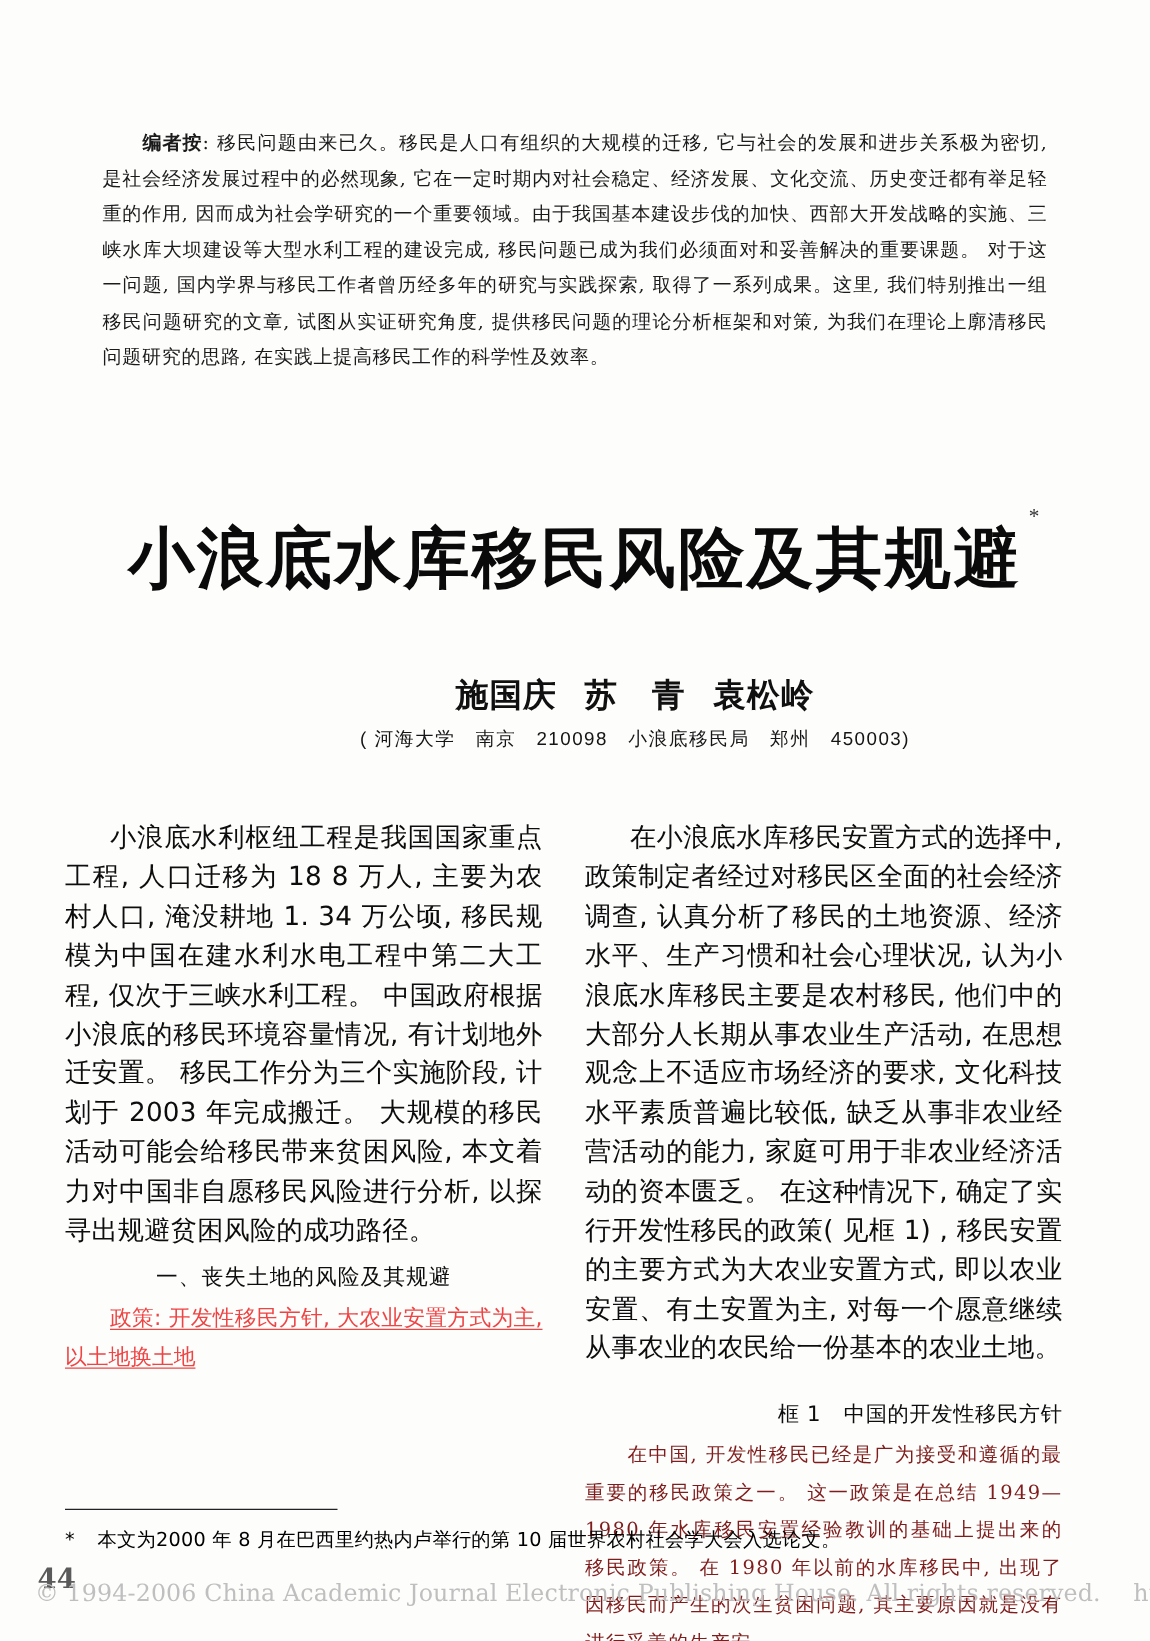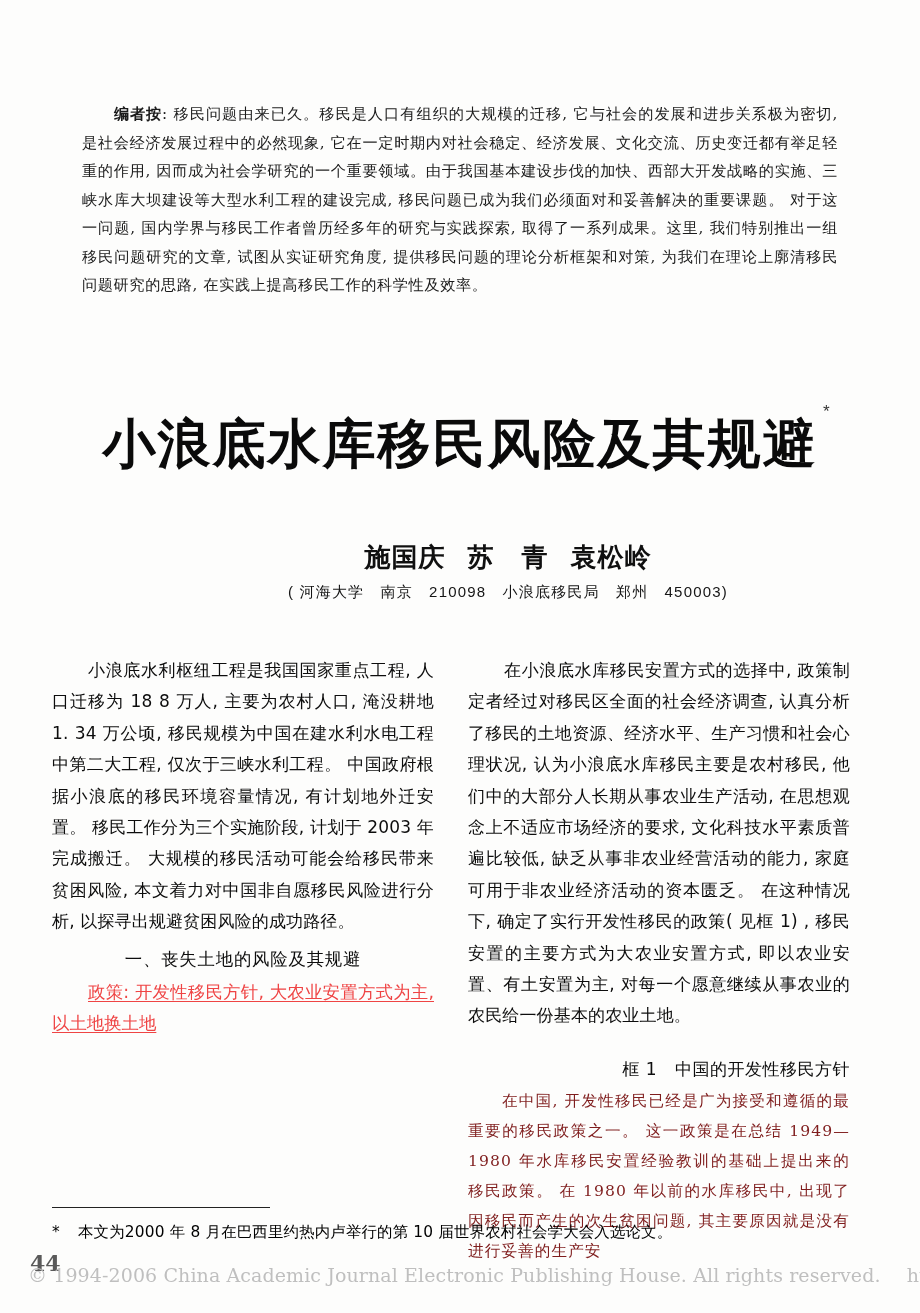--- a/index.html
+++ b/index.html
@@ -46,21 +46,21 @@
     text-align: center;
   }
   .article-title {
     display: inline-block;
     font-size: 53px;
     line-height: 64px;
     font-weight: bold;
     letter-spacing: 2px;
     color: #0a0a0a;
     position: relative;
-    font-family: Liberation Mono, monospace;
+    font-family: Liberation Serif, serif;
   }
   .title-asterisk {
     position: absolute;
     right: -16px;
     top: -12px;
     font-size: 17px;
     font-weight: normal;
     line-height: 1;
     color: #333;
   }
@@ -94,21 +94,21 @@
   
   .col {
     position: absolute;
     top: 655px;
     width: 382px;
   }
   .col-left  { left: 52px; }
   .col-right { left: 468px; }
 
   .para {
-    font-size: 17px;
+    font-size: 21px;
     line-height: 31.4px;
     text-align: justify;
     text-justify: inter-character;
     letter-spacing: 0.15px;
     text-indent: 36px;
     margin: 0 0 1px 0;
     color: #0d0d0d;
   }
   .sec-head {
     font-size: 17.4px;

